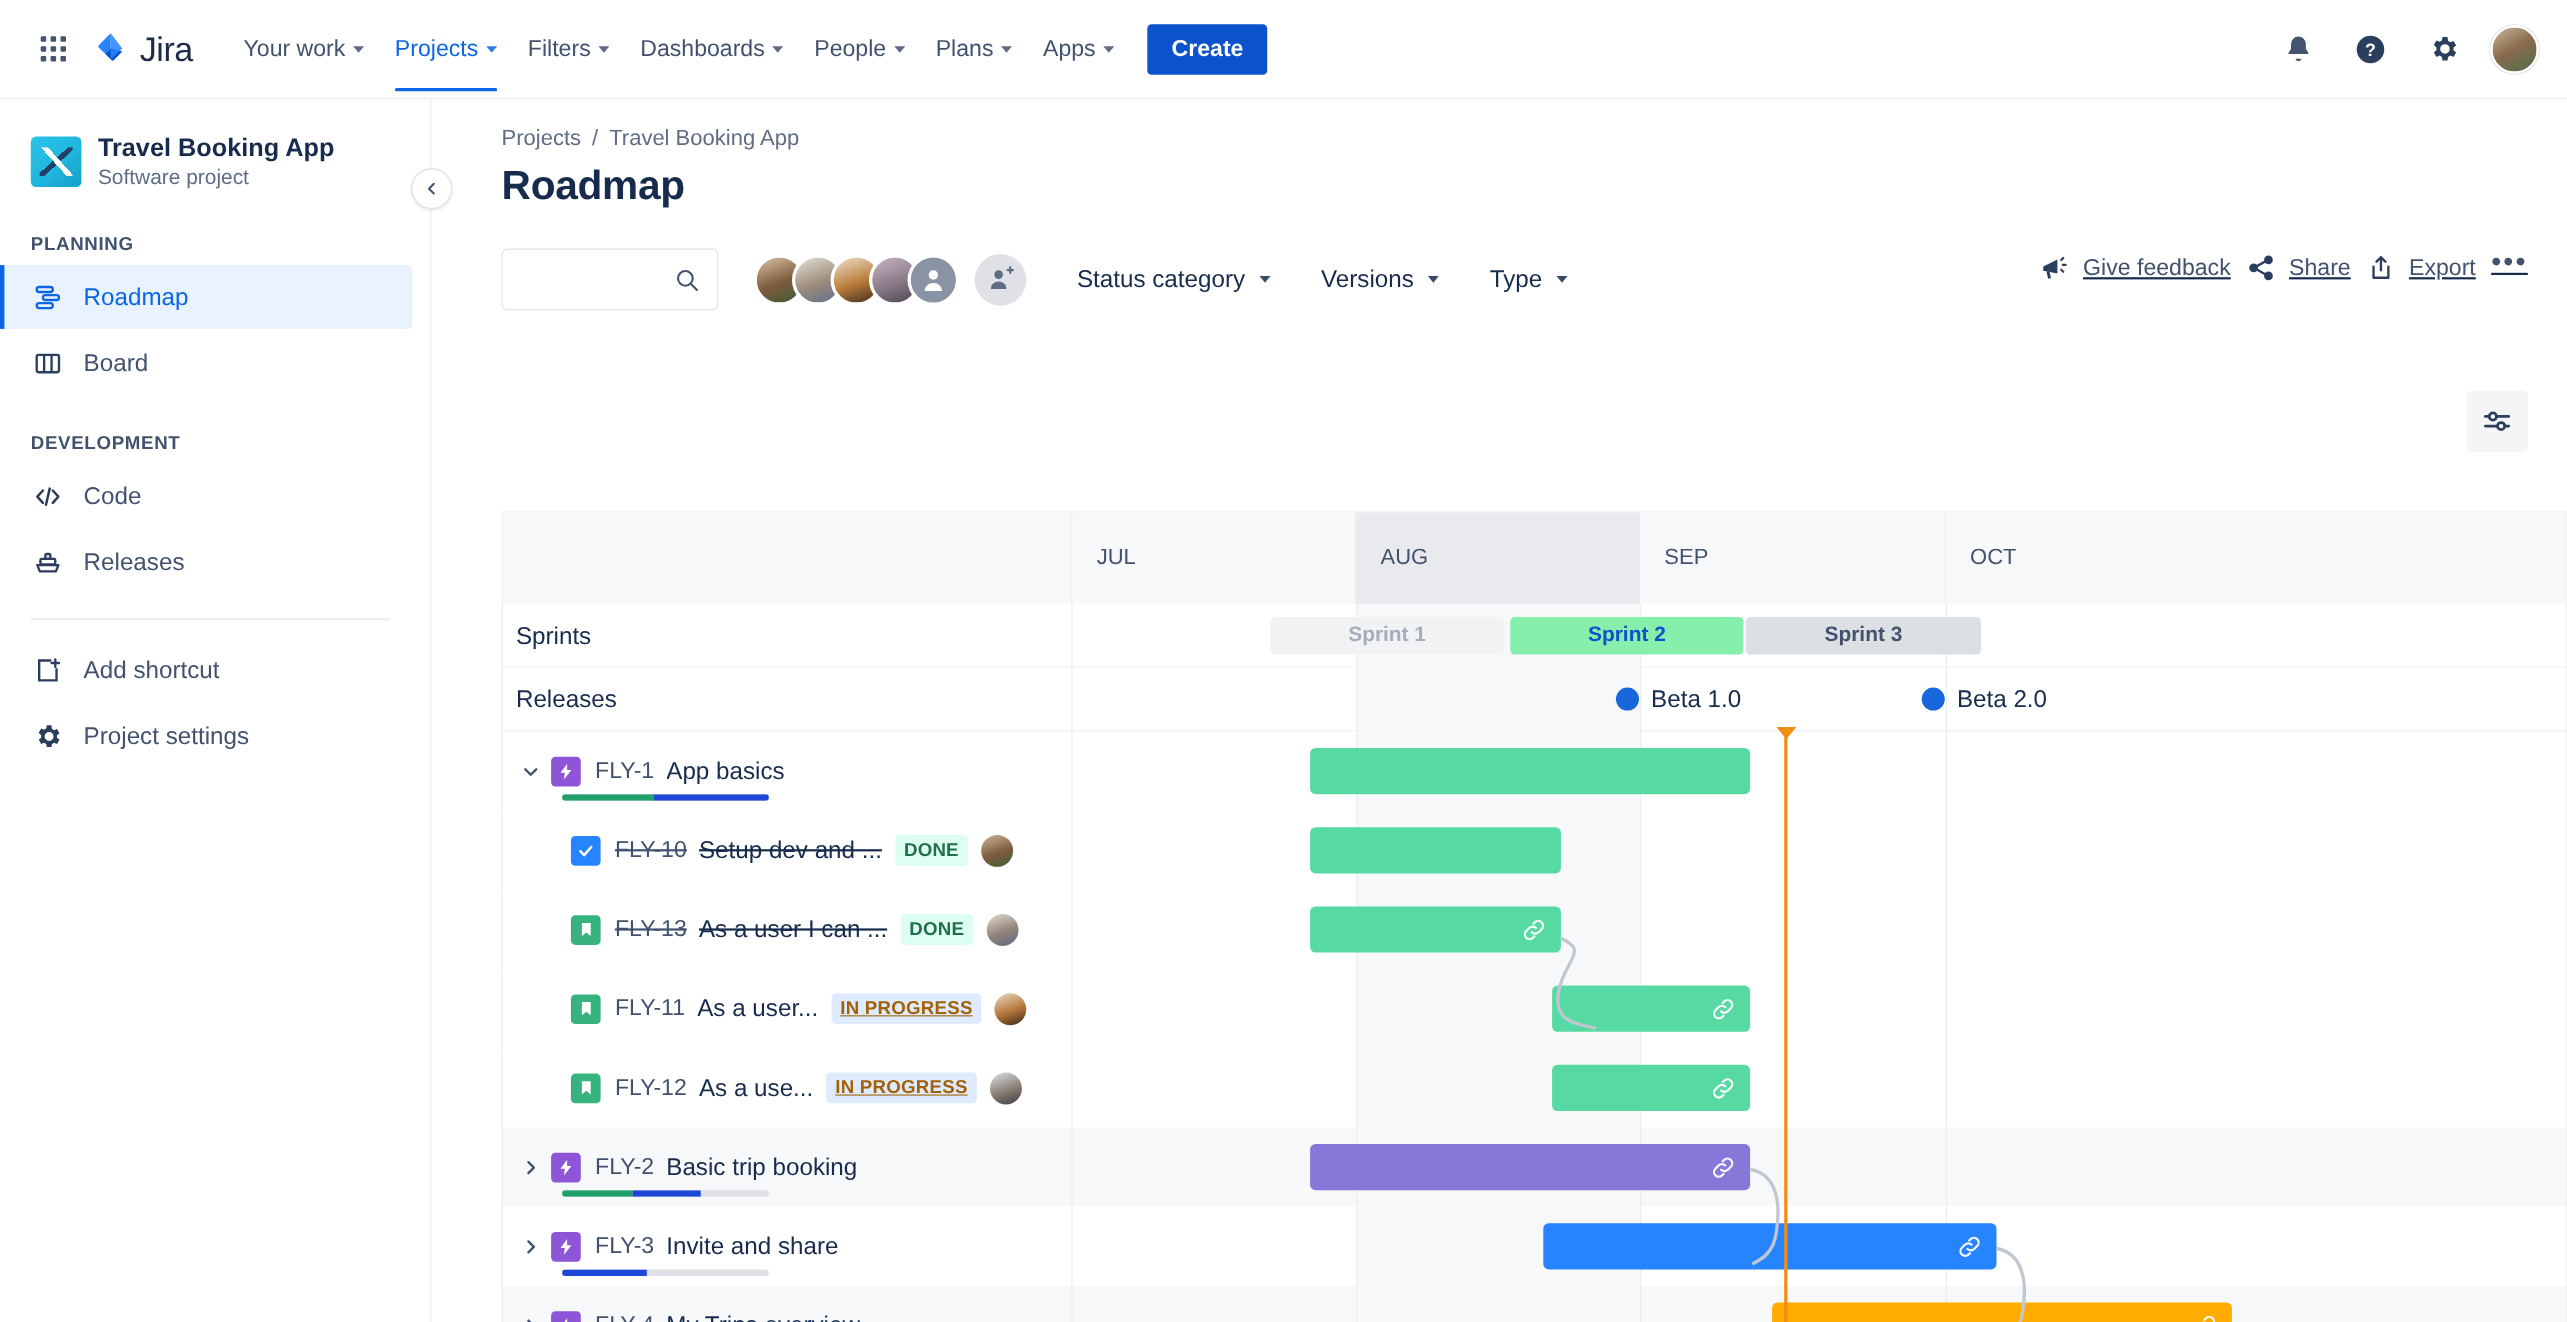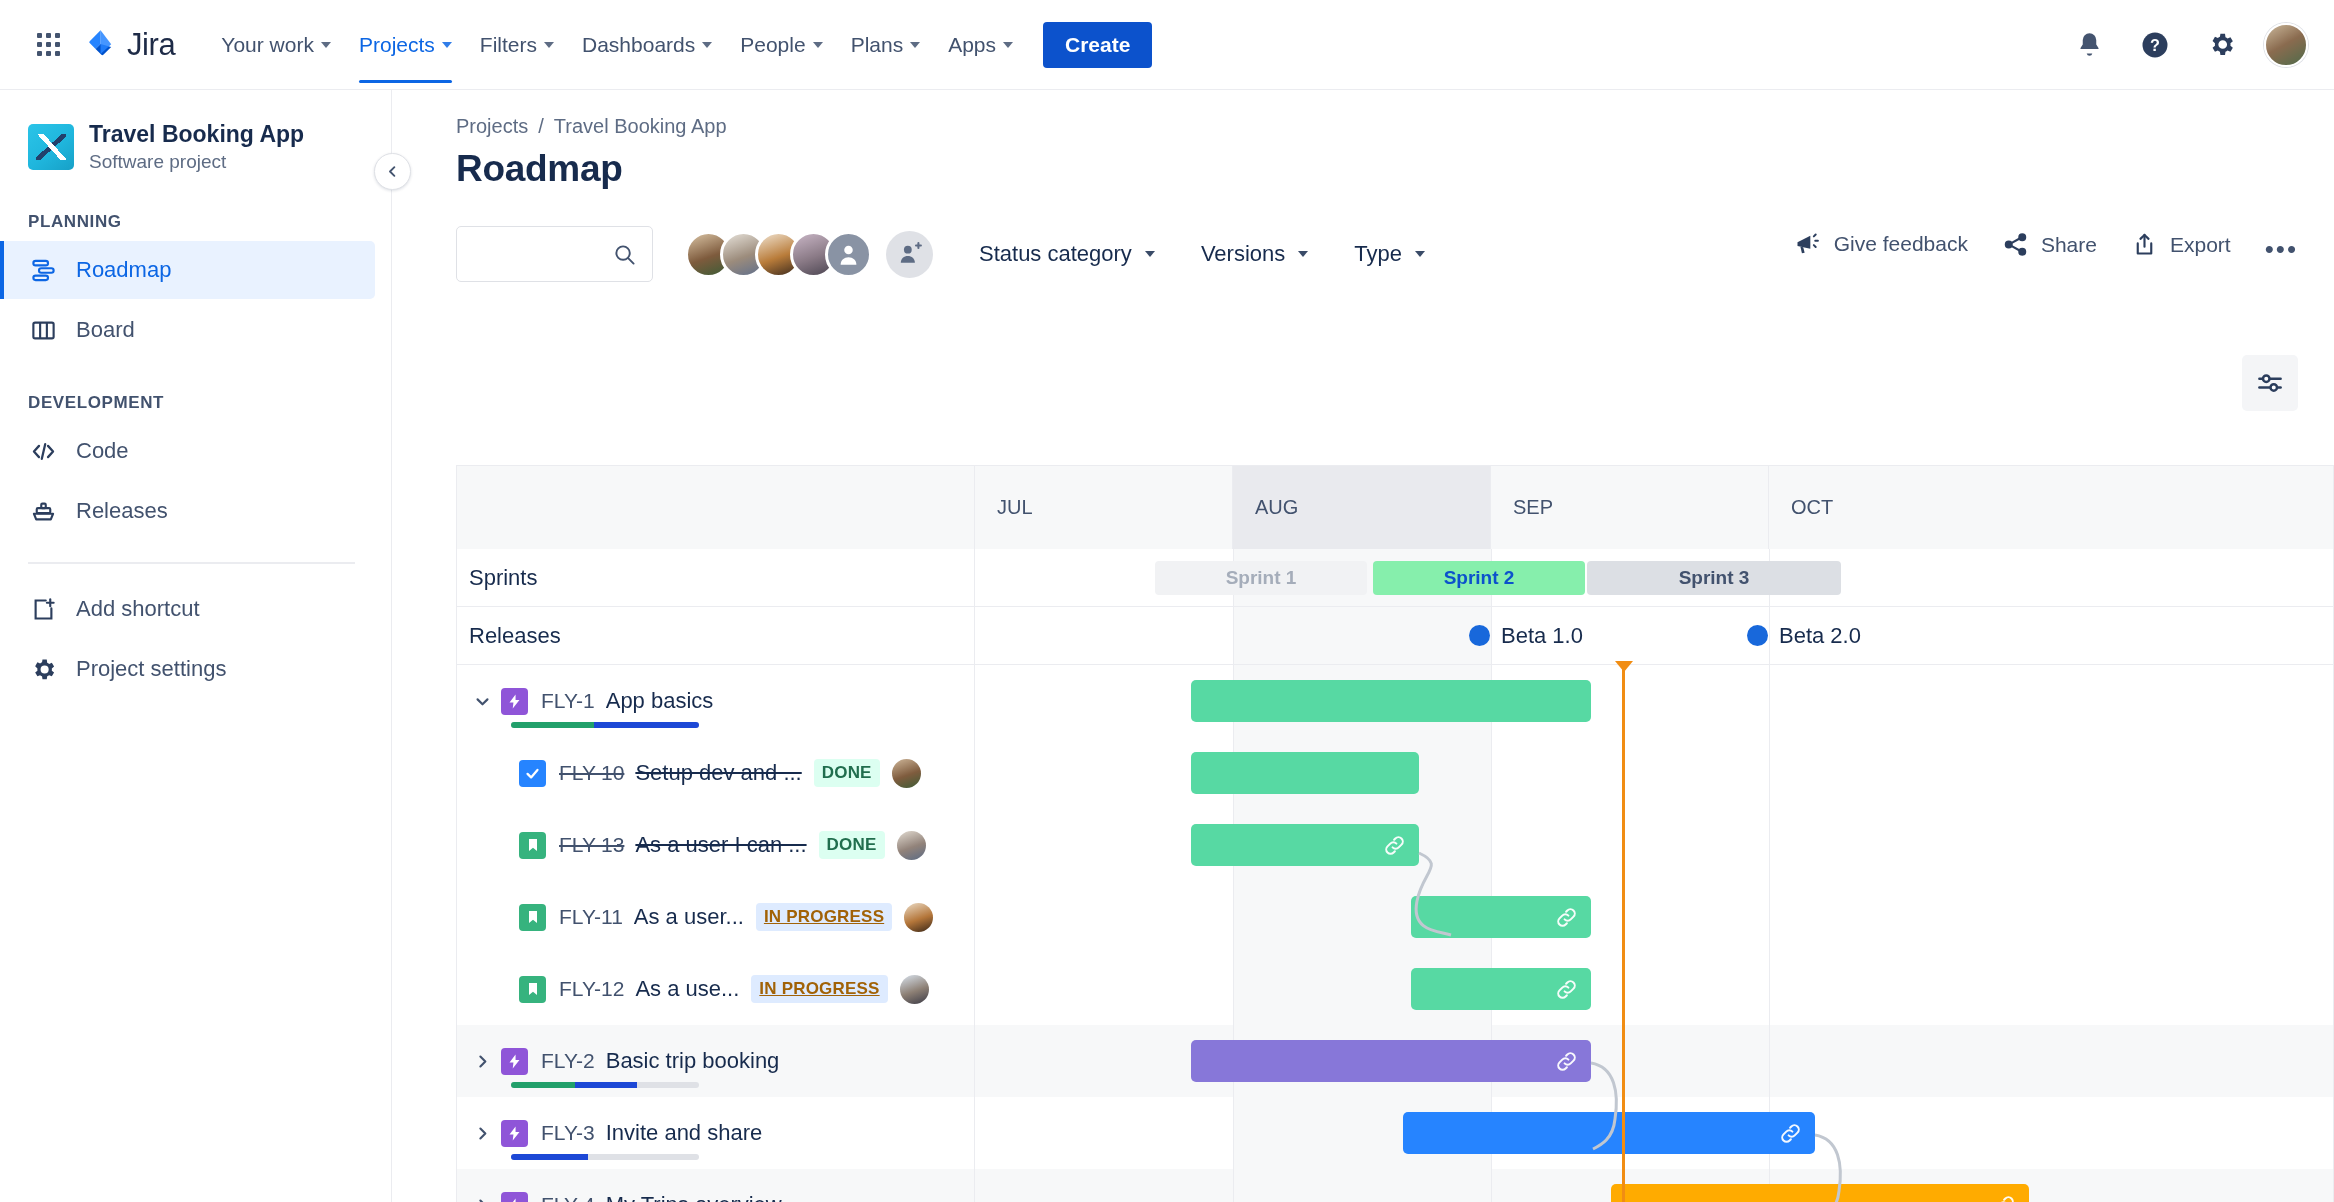--- a/index.html
+++ b/index.html
@@ -109,21 +109,21 @@
   .main { position: absolute; top: 90px; left: 392px; width: 1942px; height: 1112px; background: #fff; }
   .collapse-btn {
     position: absolute; top: 63px; left: -18px; width: 37px; height: 37px; border-radius: 50%;
     background: #fff; border: 1px solid #dfe1e6; box-shadow: 0 1px 3px rgba(9,30,66,.14);
     display: flex; align-items: center; justify-content: center; cursor: pointer; z-index: 30; color: #44546f;
   }
   .crumbs { display: flex; align-items: center; gap: 10px; padding: 25px 0 0 64px; font-size: 20px; color: #5e6c84; }
   .crumbs a { color: #5e6c84; text-decoration: none; cursor: pointer; }
   .page-title { font-size: 37px; font-weight: 700; color: #172b4d; padding: 10px 0 0 64px; letter-spacing: -.3px; }
 
-  .page-actions { position: absolute; top: 140px; right: 36px; display: flex; align-items: flex-end; gap: 34px; }
+  .page-actions { position: absolute; top: 140px; right: 36px; display: flex; align-items: flex-start; gap: 14px; text-decoration: underline; }
   .act { display: flex; align-items: center; gap: 12px; font-size: 21px; color: #42526e; cursor: pointer; white-space: nowrap; }
 
   
   .filterbar { display: flex; align-items: center; gap: 0; padding: 36px 0 0 64px; }
   .qsearch {
     width: 197px; height: 56px; border: 1px solid #dfe1e6; border-radius: 5px; background: #fff;
     display: flex; align-items: center; justify-content: flex-end; padding-right: 16px; cursor: text;
   }
   .avgroup { display: flex; align-items: center; margin-left: 32px; }
   .avgroup .av { width: 47px; height: 47px; border-radius: 50%; border: 3px solid #fff; margin-left: -12px; cursor: pointer; overflow: hidden; }
@@ -477,21 +477,21 @@
 
     <div class="tl-row" style="height:58px">
       <div class="lbl" style="padding-left:12px">Sprints</div>
       <div class="track">
         <div class="band"></div>
         <div class="vgrid" style="left:258px"></div>
         <div class="vgrid" style="left:516px"></div>
         <div class="vgrid" style="left:794px"></div>
         <div class="sprintchip done" style="left:180px;width:212px">Sprint 1</div>
         <div class="sprintchip active" style="left:398px;width:212px">Sprint 2</div>
-        <div class="sprintchip future" style="left:612px;width:254px">Sprint 3</div>
+        <div class="sprintchip future" style="left:612px;width:214px">Sprint 3</div>
       </div>
     </div>
 
     <div class="tl-row" style="height:58px">
       <div class="lbl" style="padding-left:12px">Releases</div>
       <div class="track">
         <div class="band"></div>
         <div class="vgrid" style="left:258px"></div>
         <div class="vgrid" style="left:516px"></div>
         <div class="vgrid" style="left:794px"></div>

